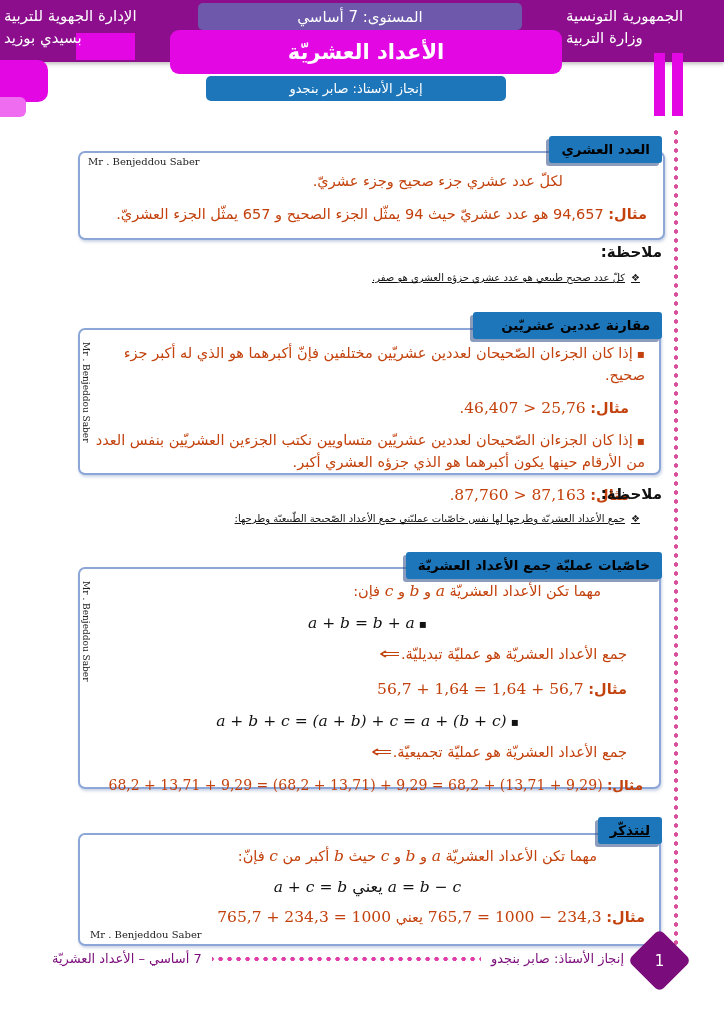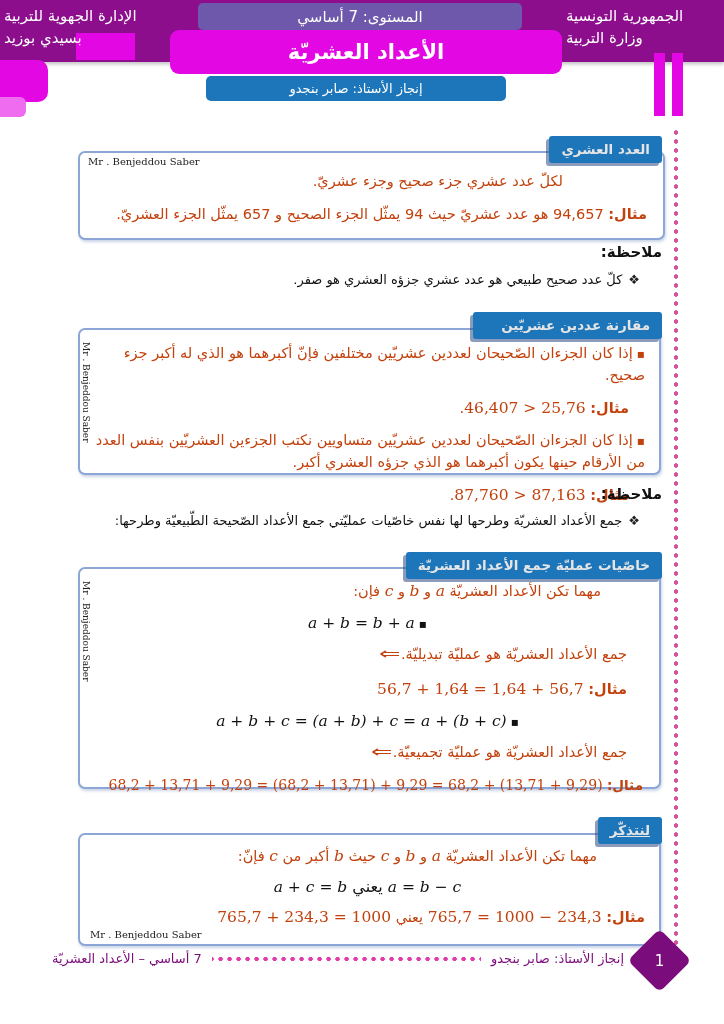--- a/index.html
+++ b/index.html
@@ -28,21 +28,21 @@
   .deco-left-rect { left:76px; top:33px; width:59px; height:27px; }
   .deco-corner-a  { left:0; top:60px; width:48px; height:42px; border-radius:0 10px 10px 0; }
   .deco-corner-b  { left:0; top:97px; width:26px; height:20px; background:#ef6bef; border-radius:0 6px 6px 0; }
   .deco-bar-1 { left:654px; top:53px; width:11px; height:63px; }
   .deco-bar-2 { left:672px; top:53px; width:11px; height:63px; }
   
   .vdots { position:absolute; left:673px; top:128px; width:6px; height:822px; z-index:1;
            background-image:radial-gradient(circle, #d8519f 2px, transparent 2.4px);
            background-size:6px 9px; background-repeat:repeat-y; background-position:center top; }
   
-  .sec-title { position:absolute; background:#1d76ba; color:#e5e5e5; font-weight:bold;
+  .sec-title { position:absolute; background:#1d76ba; color:#000000; font-weight:bold;
                font-size:13.5px; padding:5px 12px 6px; border-radius:3px;
                box-shadow:-3px 3px 0 rgba(45,75,135,.55); z-index:3; white-space:nowrap; }
   .sec-box { position:absolute; left:78px; width:583px; background:#fff;
              border:2px solid #8ca6d8; border-radius:7px; z-index:2;
              box-shadow:1px 2px 3px rgba(140,160,200,.45); direction:rtl; text-align:right; }
   .t { font-size:14.5px; color:#c2410c; line-height:1.55; margin:0; }
   b  { font-weight:bold; }
   .expr { font-family:"DejaVu Serif", serif; font-size:15.5px; unicode-bidi:isolate; }
   .ital { font-style:italic; }
   .var  { font-family:"DejaVu Serif", serif; font-style:italic; font-size:15.5px; }
@@ -56,22 +56,22 @@
           font-family:"DejaVu Serif", serif; font-size:9px; color:#222; direction:ltr; }
   .wm-b { position:absolute; bottom:4px; left:10px; font-family:"DejaVu Serif", serif;
           font-size:10px; color:#222; direction:ltr; }
   
   #s1-title { top:136px; right:62px; }
   #s1-box   { top:151px; height:85px; }
   #s1-box .line1 { margin:17px 100px 0 16px; }
   #s1-box .line2 { margin:11px 16px 0 12px; }
   .note-h { position:absolute; right:62px; font-size:15px; font-weight:bold;
             color:#111; z-index:2; margin:0; }
-  .note-t { position:absolute; right:84px; left:40px; font-size:13px; color:#111;
-            text-align:right; z-index:2; margin:0; }
+  .note-t { position:absolute; right:84px; left:40px; font-size:10px; color:#111;
+            text-align:right; z-index:2; margin:0;text-decoration:underline; }
   .note-t .dia { margin-left:6px; color:#222; }
   #note1-h { top:243px; } #note1-t { top:272px; }
   #note2-h { top:485px; } #note2-t { top:513px; }
   #s2-title { top:312px; right:62px;padding-left:28px; }
   #s2-box   { top:328px; height:147px; padding:8px 14px 0 10px; box-sizing:border-box; }
   #s2-box p { margin:4px 0 9px; }
   #s2-box .ex { padding-right:16px; }
   #s3-title { top:552px; right:62px; }
   #s3-box   { top:567px; height:222px; padding:10px 14px 0 10px; box-sizing:border-box; }
   #s3-box p { margin:0 0 10px; }

